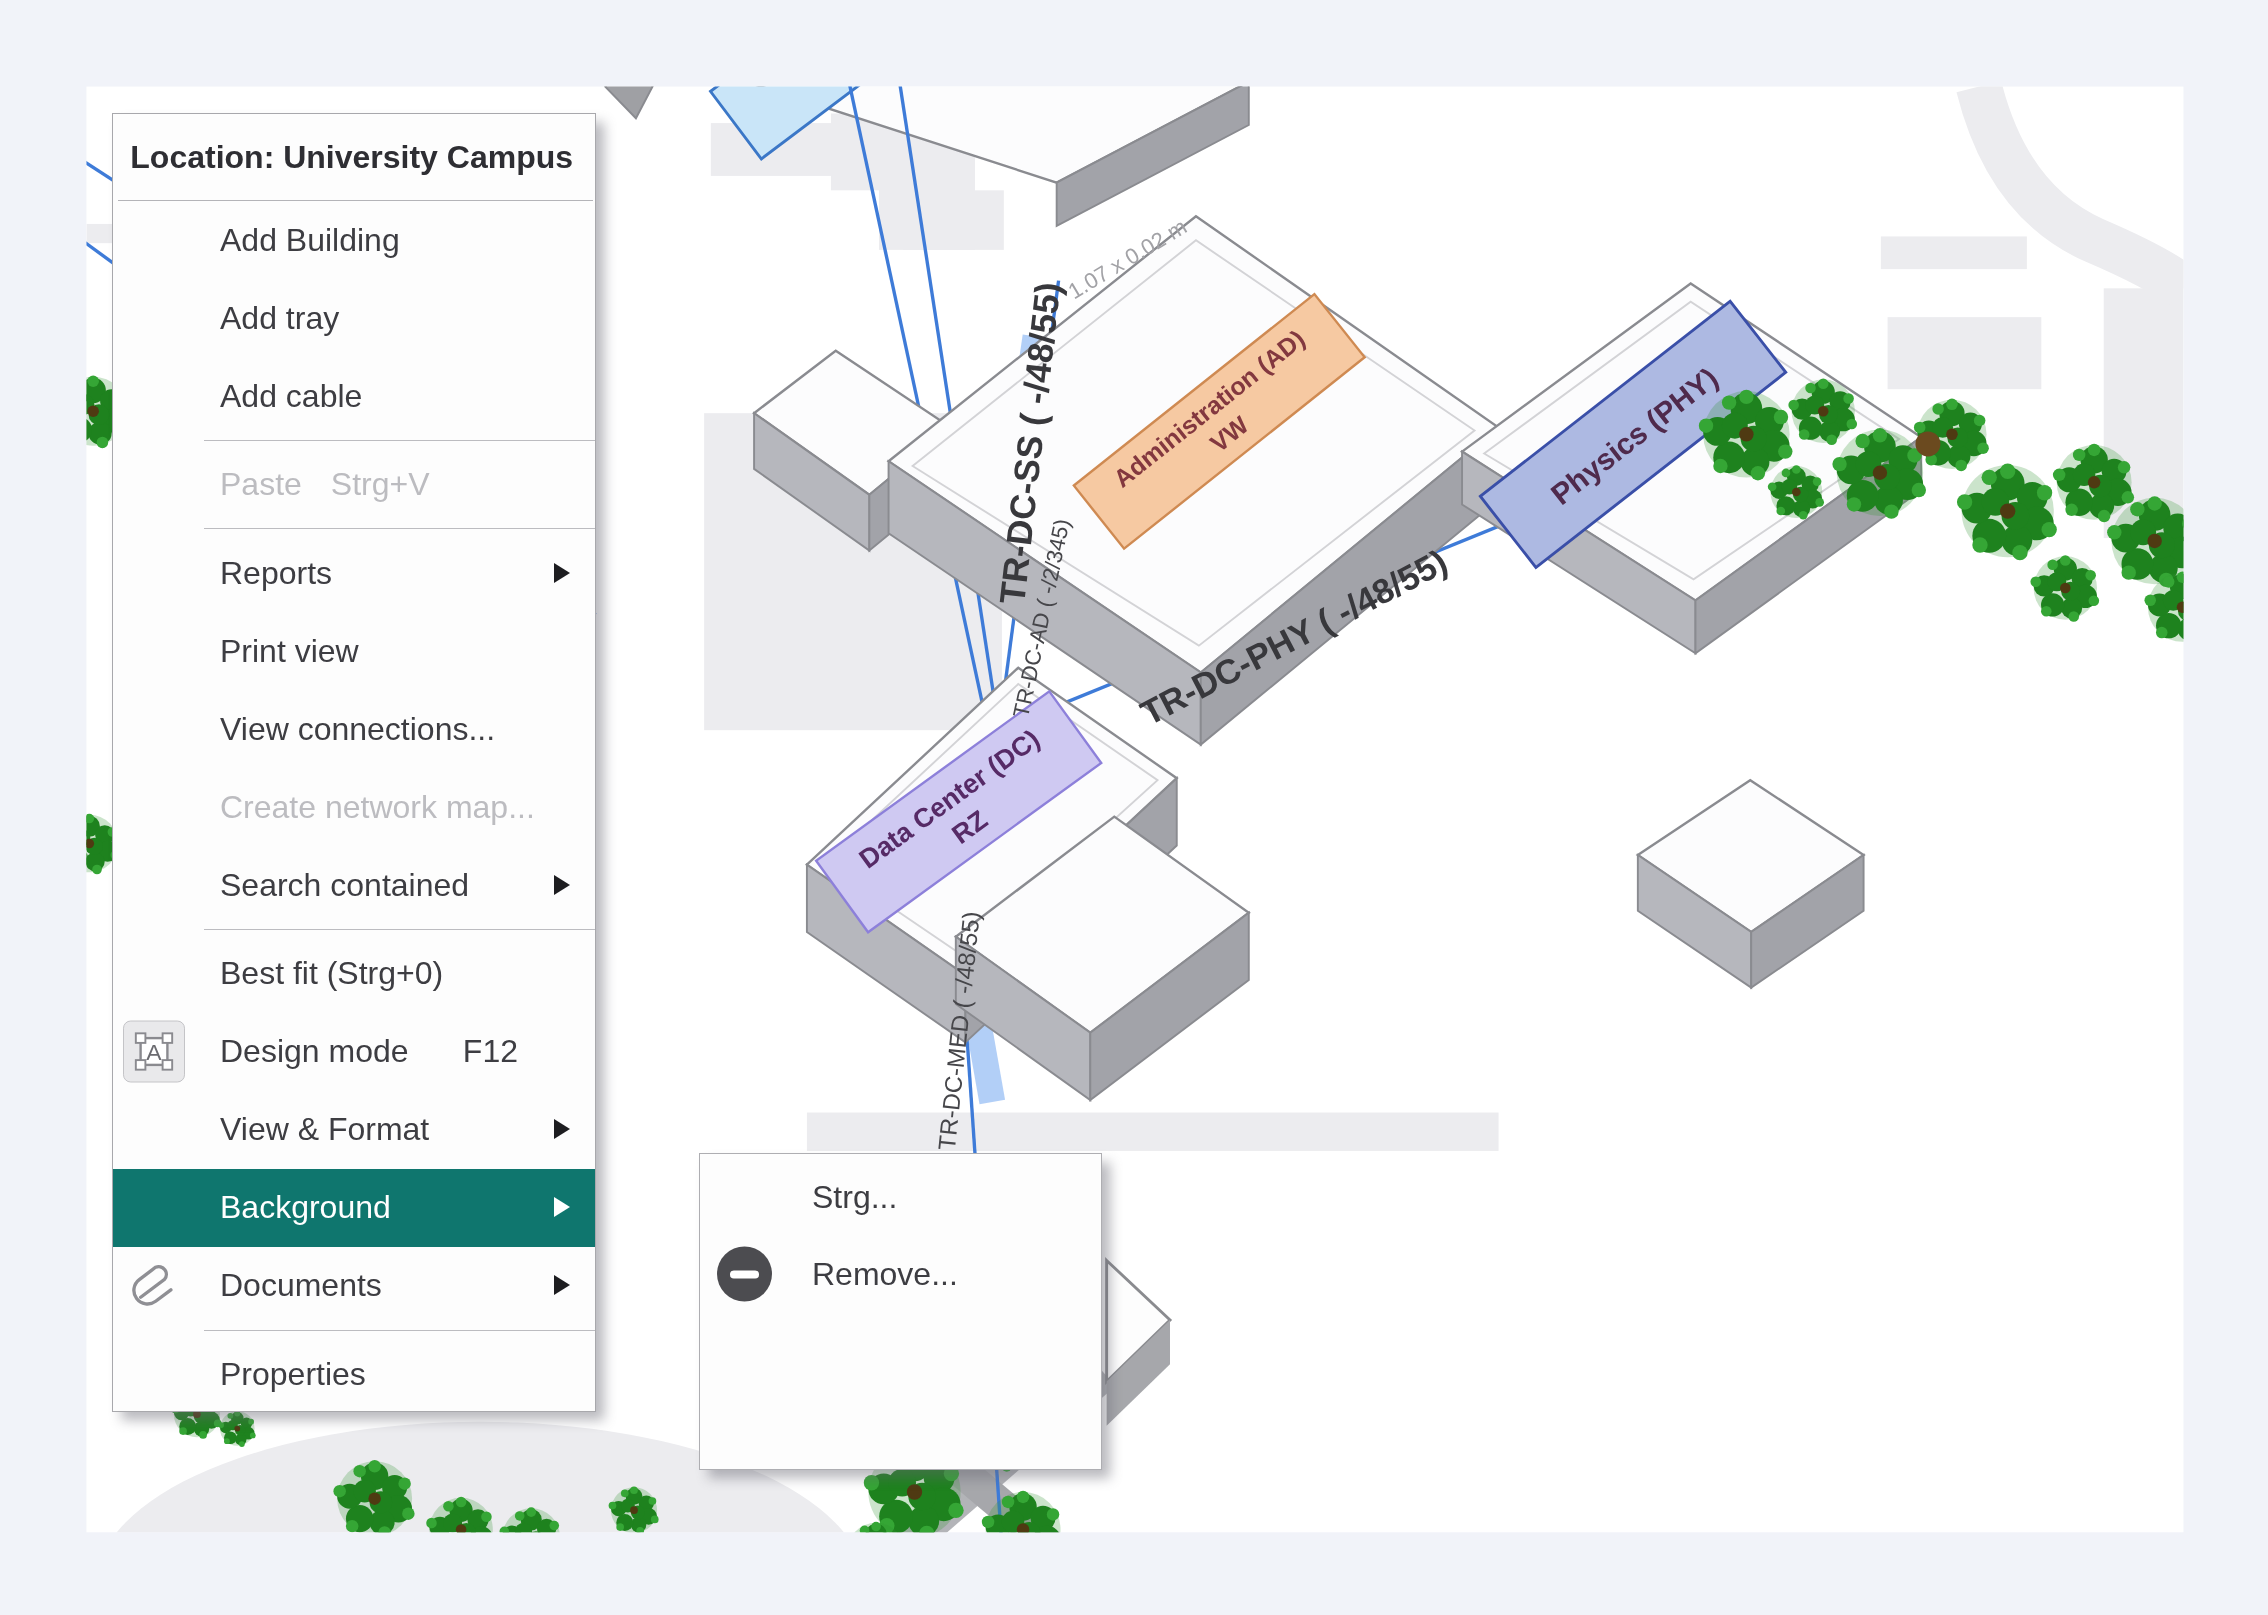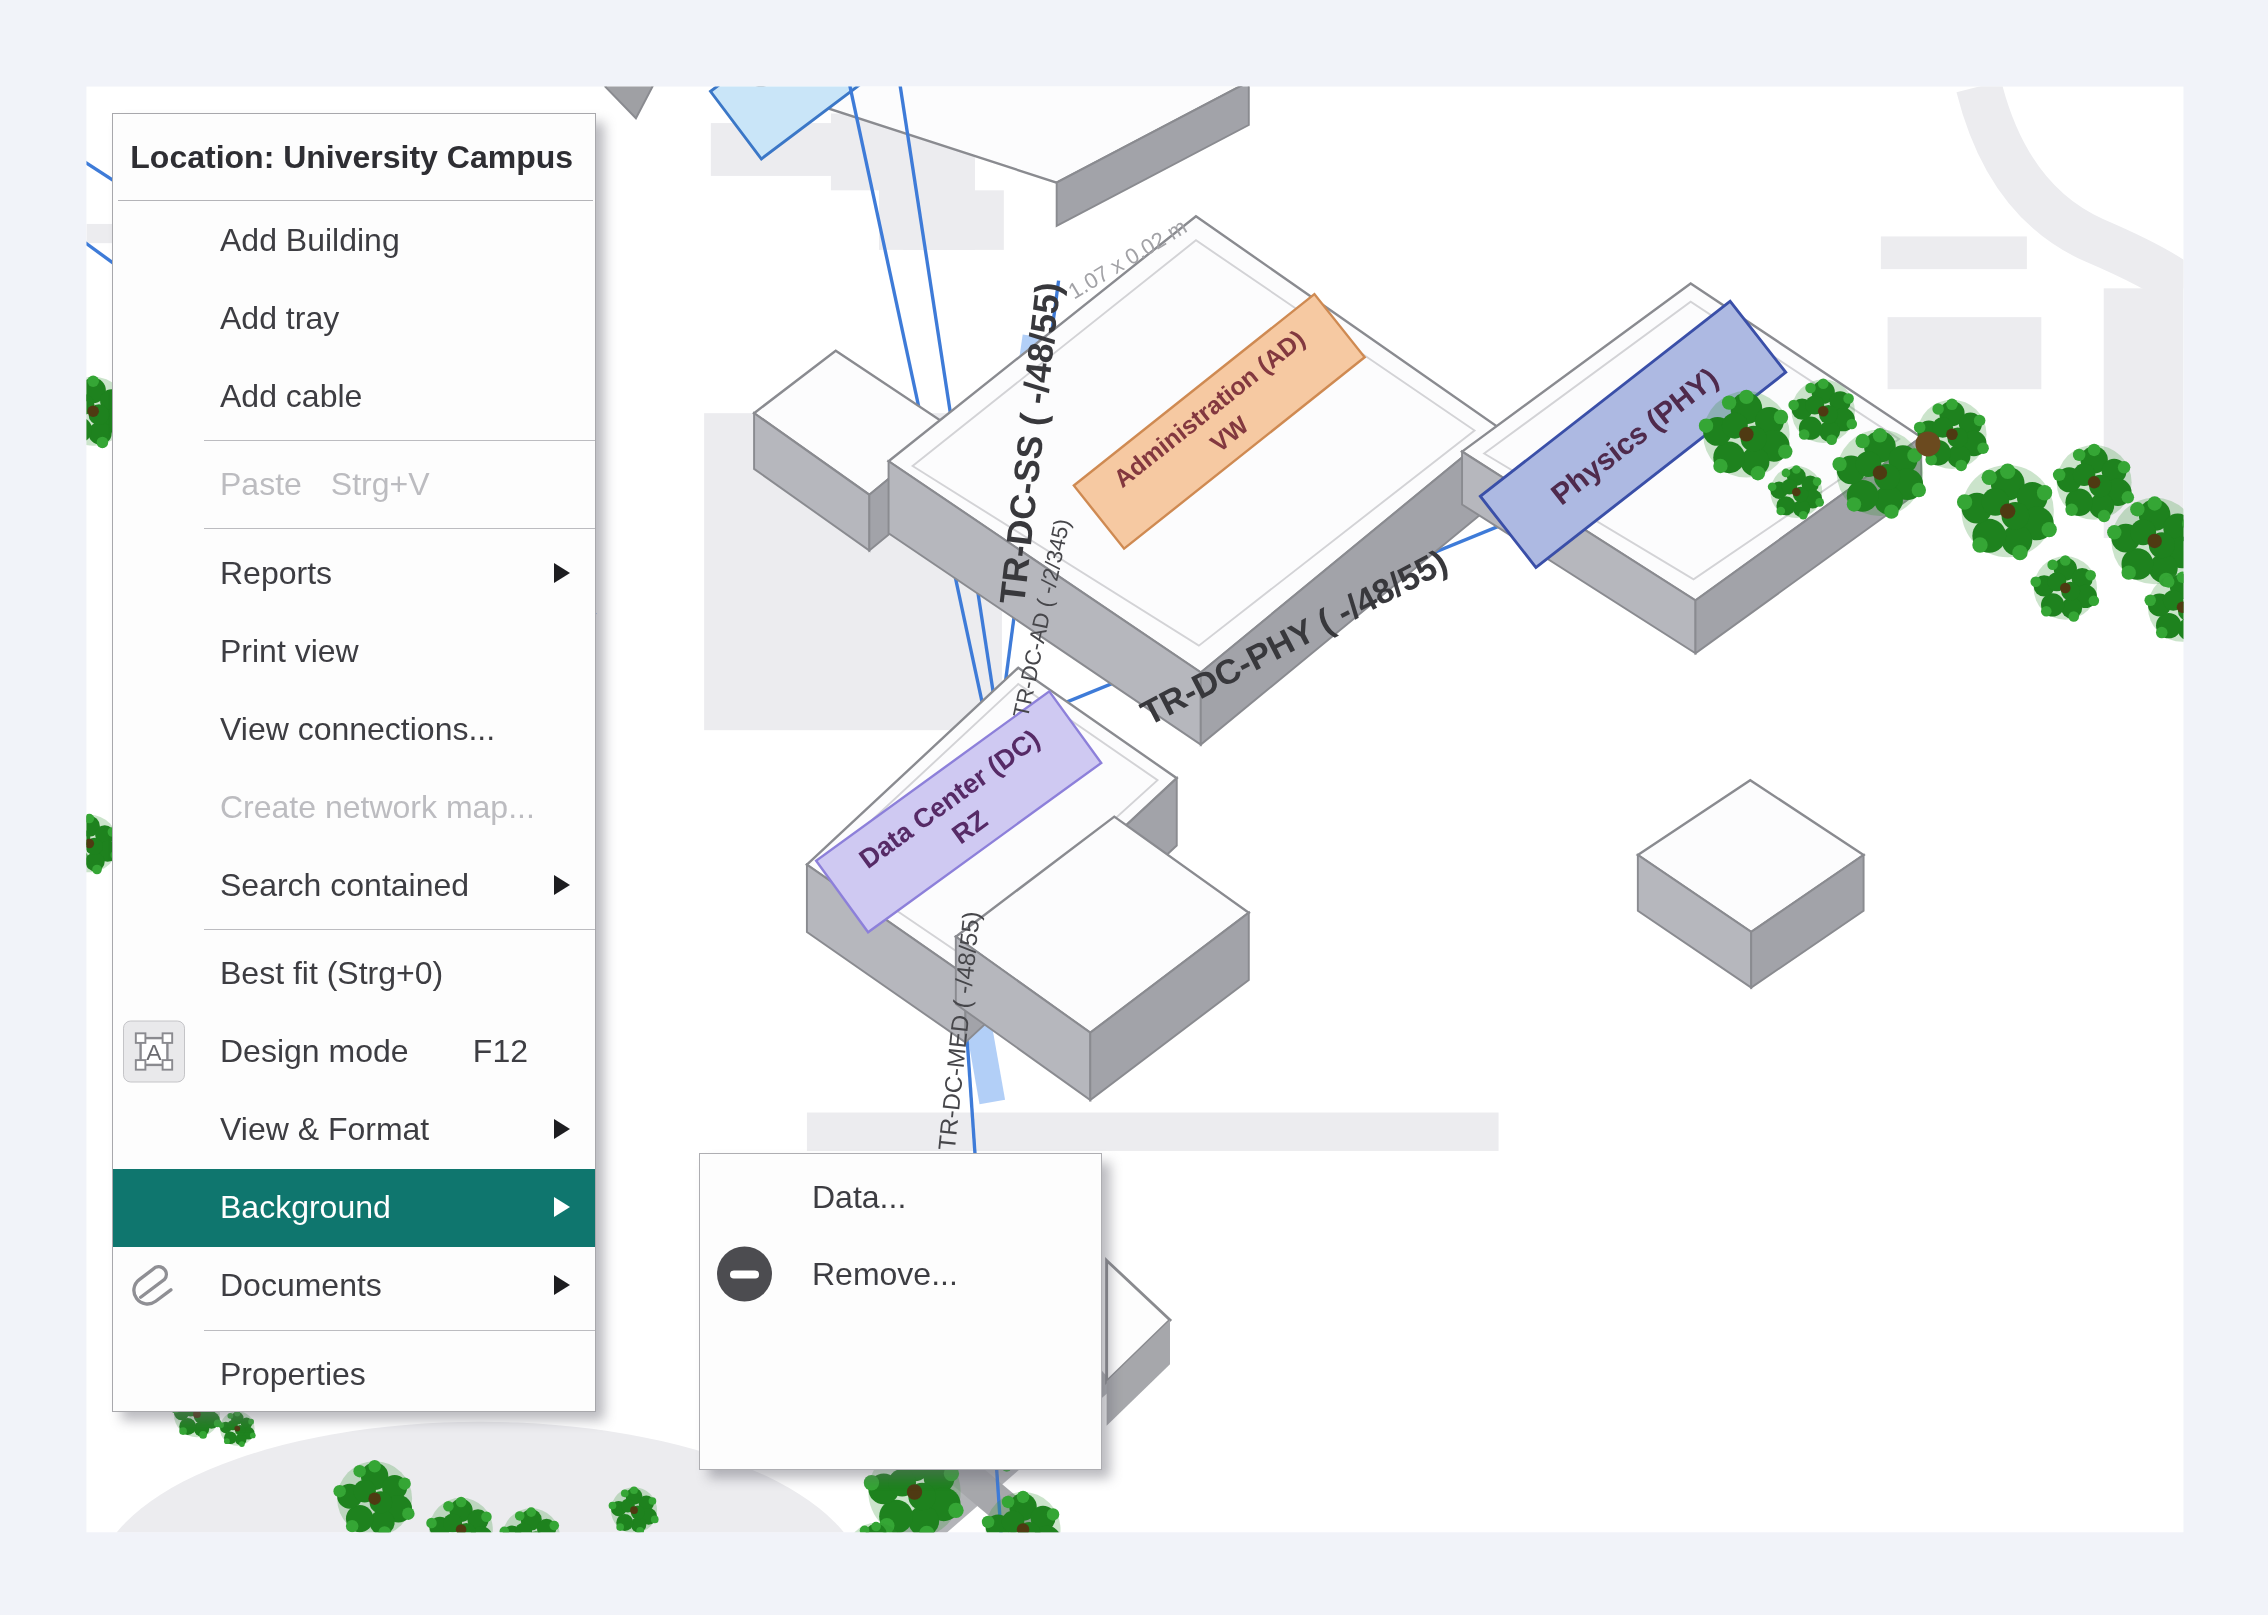--- a/index.html
+++ b/index.html
@@ -18,21 +18,21 @@
     z-index:10;font-size:32px;color:#3d3d42;
   }
   .ctx-header{
     height:86px;display:flex;align-items:center;padding-left:17.3px;
     font-weight:bold;color:#2e2e33;
   }
   .hsep{height:1px;background:#b4b4b8;margin:0 1.9px 0 4.8px;}
   .msep{height:1px;background:#bcbcc0;margin:4.8px 0 4.8px 91px;}
   .menu-item{
     height:78px;display:flex;align-items:center;position:relative;
-    padding-left:107px;padding-right:19px;box-sizing:border-box;
+    padding-left:107px;padding-right:29px;box-sizing:border-box;
   }
   .menu-item.disabled{color:#bcbcc0;}
   .menu-item.highlighted{background:#0f766e;color:#ffffff;}
   .shortcut{margin-left:auto;margin-right:48px;}
   .shortcut.dim{color:#bcbcc0;margin-left:29px;}
   .arrow{
     position:absolute;right:25px;top:50%;margin-top:-10.6px;
     width:0;height:0;border-left:16.3px solid #1d1d20;
     border-top:10.6px solid transparent;border-bottom:10.6px solid transparent;
   }
@@ -320,21 +320,21 @@
 
   <div class="msep"></div>
 
   <div class="menu-item">
     <span>Properties</span>
   </div>
 </div>
 
 <div class="sub-menu">
   <div class="sub-item">
-    <span>Data...</span>
+    <span>Strg...</span>
   </div>
   <div class="sub-item">
     <span class="remove-badge">
         <span class="bar"></span>
       </span>
     <span>Remove...</span>
   </div>
 </div>
 
 

